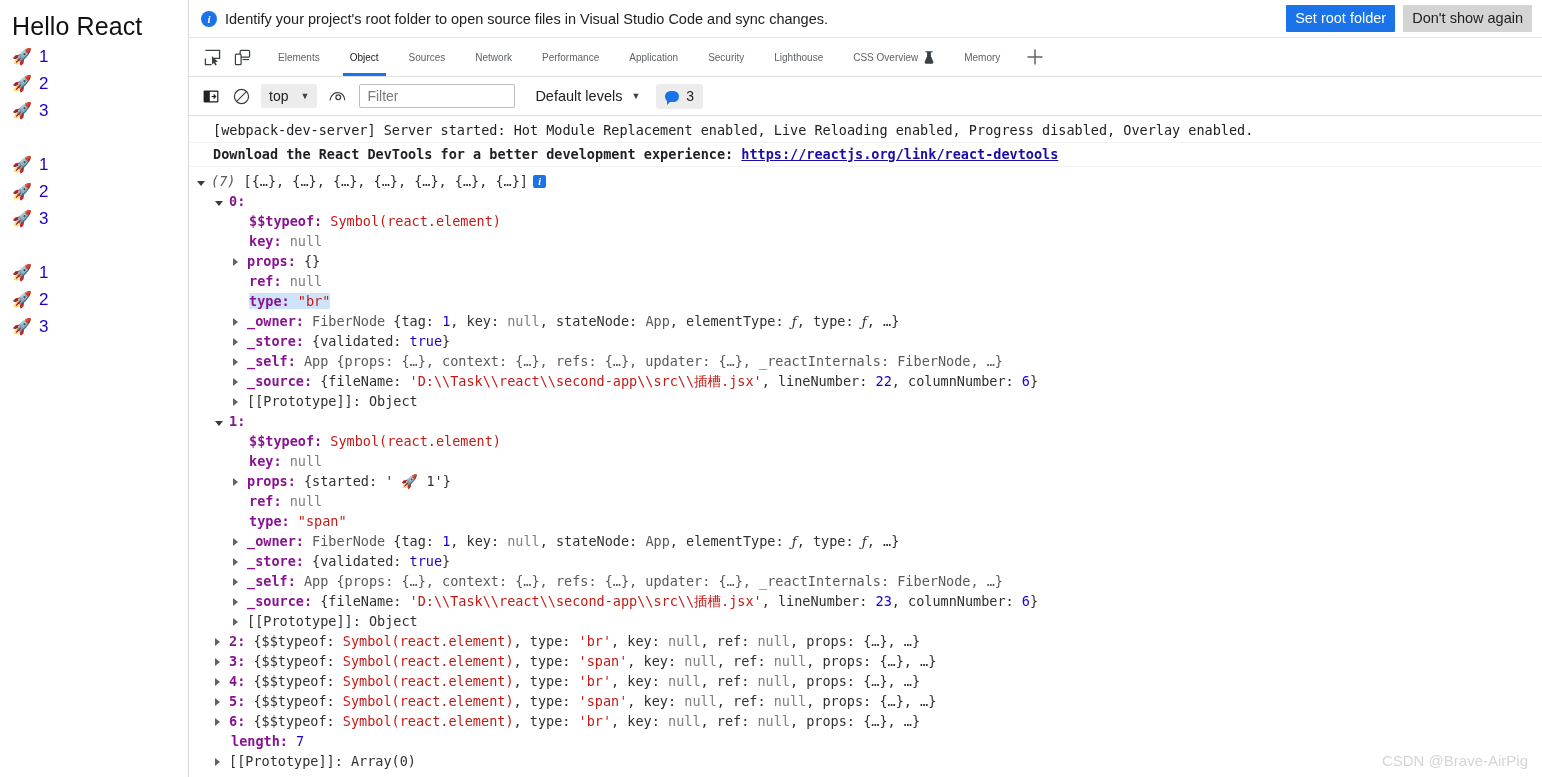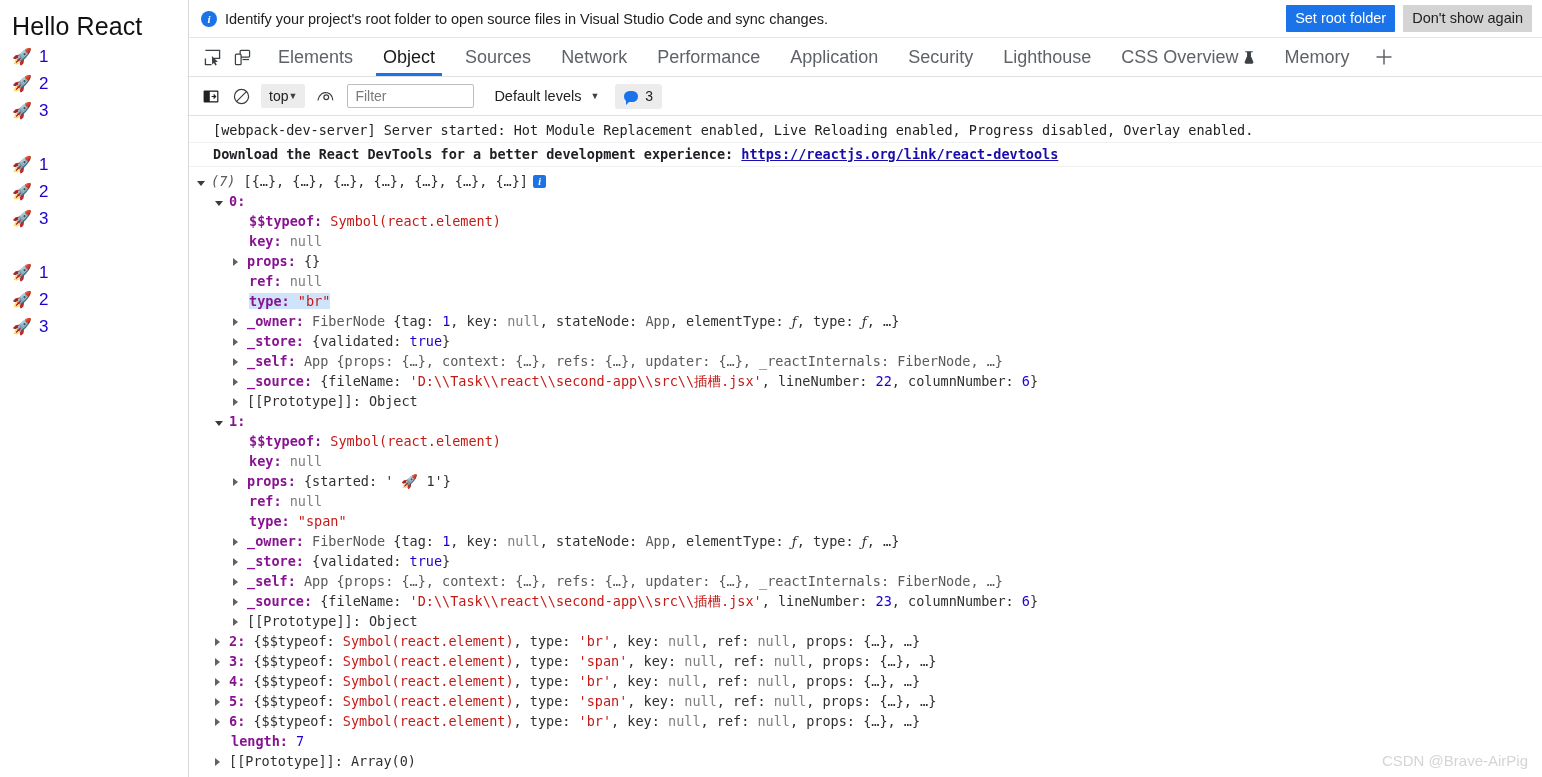--- a/index.html
+++ b/index.html
@@ -89,21 +89,21 @@
     display: flex; align-items: stretch;
     padding-left: 8px;
   }
   .tool-icon-btn {
     width: 30px; display: flex; align-items: center; justify-content: center;
     cursor: pointer; flex: 0 0 30px;
   }
   .tool-icon-btn + .tool-icon-btn { margin-right: 6px; }
   .tab {
     display: flex; align-items: center; justify-content: center;
-    padding: 0 15px; font-size: 18px; color: #5f6368;
+    padding: 0 15px; font-size: 10px; color: #5f6368;
     cursor: pointer; white-space: nowrap;
     position: relative; height: 38px;
   }
   .tab.active { color: #1a1a1a; }
   .tab.active::after {
     content: ""; position: absolute; left: 8px; right: 8px;
     bottom: 0; height: 3px; background: #1a73e8;
   }
   .flask { margin-left: 6px; display: inline-flex; align-items: center; }
   .plus-tab {
@@ -118,28 +118,28 @@
     border-bottom: 1px solid #e0e0e0;
     display: flex; align-items: center;
     padding-left: 8px; gap: 2px;
   }
   .ct-icon {
     width: 28px; height: 28px;
     display: flex; align-items: center; justify-content: center;
     cursor: pointer; flex: 0 0 28px;
   }
   .ctx-select {
-    display: flex; align-items: center; gap: 0;
+    display: flex; align-items: center; gap: 12px;
     background: #ececec; border-radius: 2px;
     height: 24px; padding: 0 8px; margin: 0 4px;
     font-size: 14px; color: #202124; cursor: pointer;
   }
   .caret { font-size: 9px; color: #3c4043; line-height: 1; }
   .filter-input {
-    height: 24px; width: 127px; margin-left: 6px;
+    height: 24px; width: 156px; margin-left: 6px;
     border: 1px solid #bdbdbd; border-radius: 2px;
     font-size: 14px; padding: 0 7px; color: #202124;
     background: #fff; outline: none;
     font-family: "Liberation Sans", sans-serif;
   }
   .filter-input::placeholder { color: #7a7a7a; }
   .levels-select {
     display: flex; align-items: center; gap: 9px;
     margin-left: 14px; font-size: 14.5px;
     color: #202124; cursor: pointer; padding: 0 4px;

